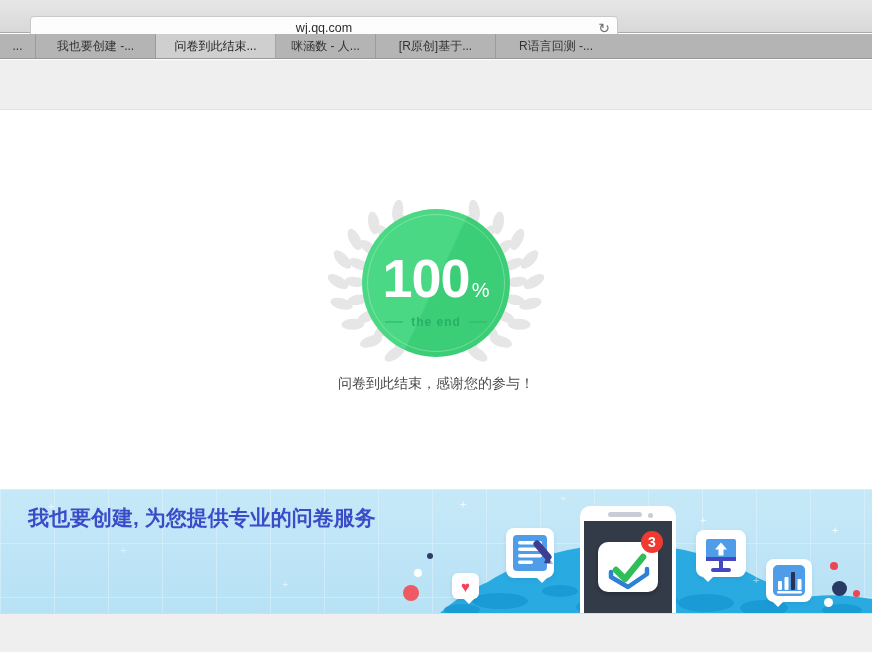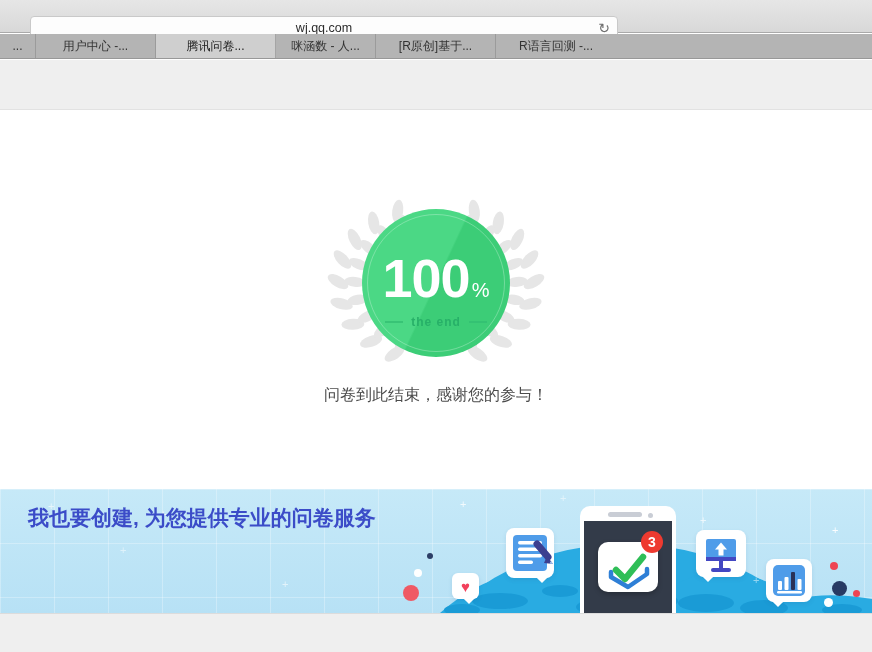--- a/index.html
+++ b/index.html
@@ -35,21 +35,21 @@
     background:linear-gradient(115deg,#4bd885 0%,#4bd885 49.5%,#3ccd77 50.5%);
     display:flex; flex-direction:column; align-items:center; justify-content:center; }
   .circle::after { content:""; position:absolute; inset:5px; border-radius:50%;
     border:1px solid rgba(255,255,255,.28); pointer-events:none; }
   .pct { display:flex; align-items:baseline; color:#fff; margin-top:14px; }
   .pct .num { font-size:54px; font-weight:700; letter-spacing:-1px; line-height:1; }
   .pct .unit { font-size:20px; margin-left:2px; }
   .theend { display:flex; align-items:center; gap:8px; margin-top:10px;
     color:#27b068; font-size:12px; font-weight:bold; letter-spacing:1px; }
   .theend .dash { display:inline-block; width:18px; height:2px; background:#31bd72; opacity:.75; }
-  .end-msg { text-align:center; margin-top:12px; font-size:16px; color:#4c4c4c; line-height:24px; }
+  .end-msg { text-align:center; margin-top:0; font-size:14px; color:#4c4c4c; line-height:24px; }
 
   
   .banner { position:absolute; left:0; top:489px; width:872px; height:124px;
     background:linear-gradient(#c6e9f8,#b7e1f5); overflow:hidden; }
   .banner::before { content:""; position:absolute; inset:0;
     background-image:linear-gradient(rgba(255,255,255,.28) 1px,transparent 1px),
                      linear-gradient(90deg,rgba(255,255,255,.28) 1px,transparent 1px);
     background-size:54px 54px; }
   .headline { position:absolute; left:28px; top:15px; font-size:21px; font-weight:bold;
     color:#3b4cc8; z-index:6; }
@@ -102,24 +102,24 @@
       <span class="url-text">wj.qq.com</span>
       <span class="reload">↻</span>
     </div>
   </div>
 
   <div class="tabbar">
     <div class="tab" style="width:36px">
         <span>...</span>
       </div>
     <div class="tab" style="width:120px">
-        <span>用户中心 -...</span>
+        <span>我也要创建 -...</span>
       </div>
     <div class="tab active" style="width:120px">
-        <span>腾讯问卷...</span>
+        <span>问卷到此结束...</span>
       </div>
     <div class="tab" style="width:100px">
         <span>咪涵数 - 人...</span>
       </div>
     <div class="tab" style="width:120px">
         <span>[R原创]基于...</span>
       </div>
     <div class="tab" style="width:120px">
         <span>R语言回测 -...</span>
       </div>

